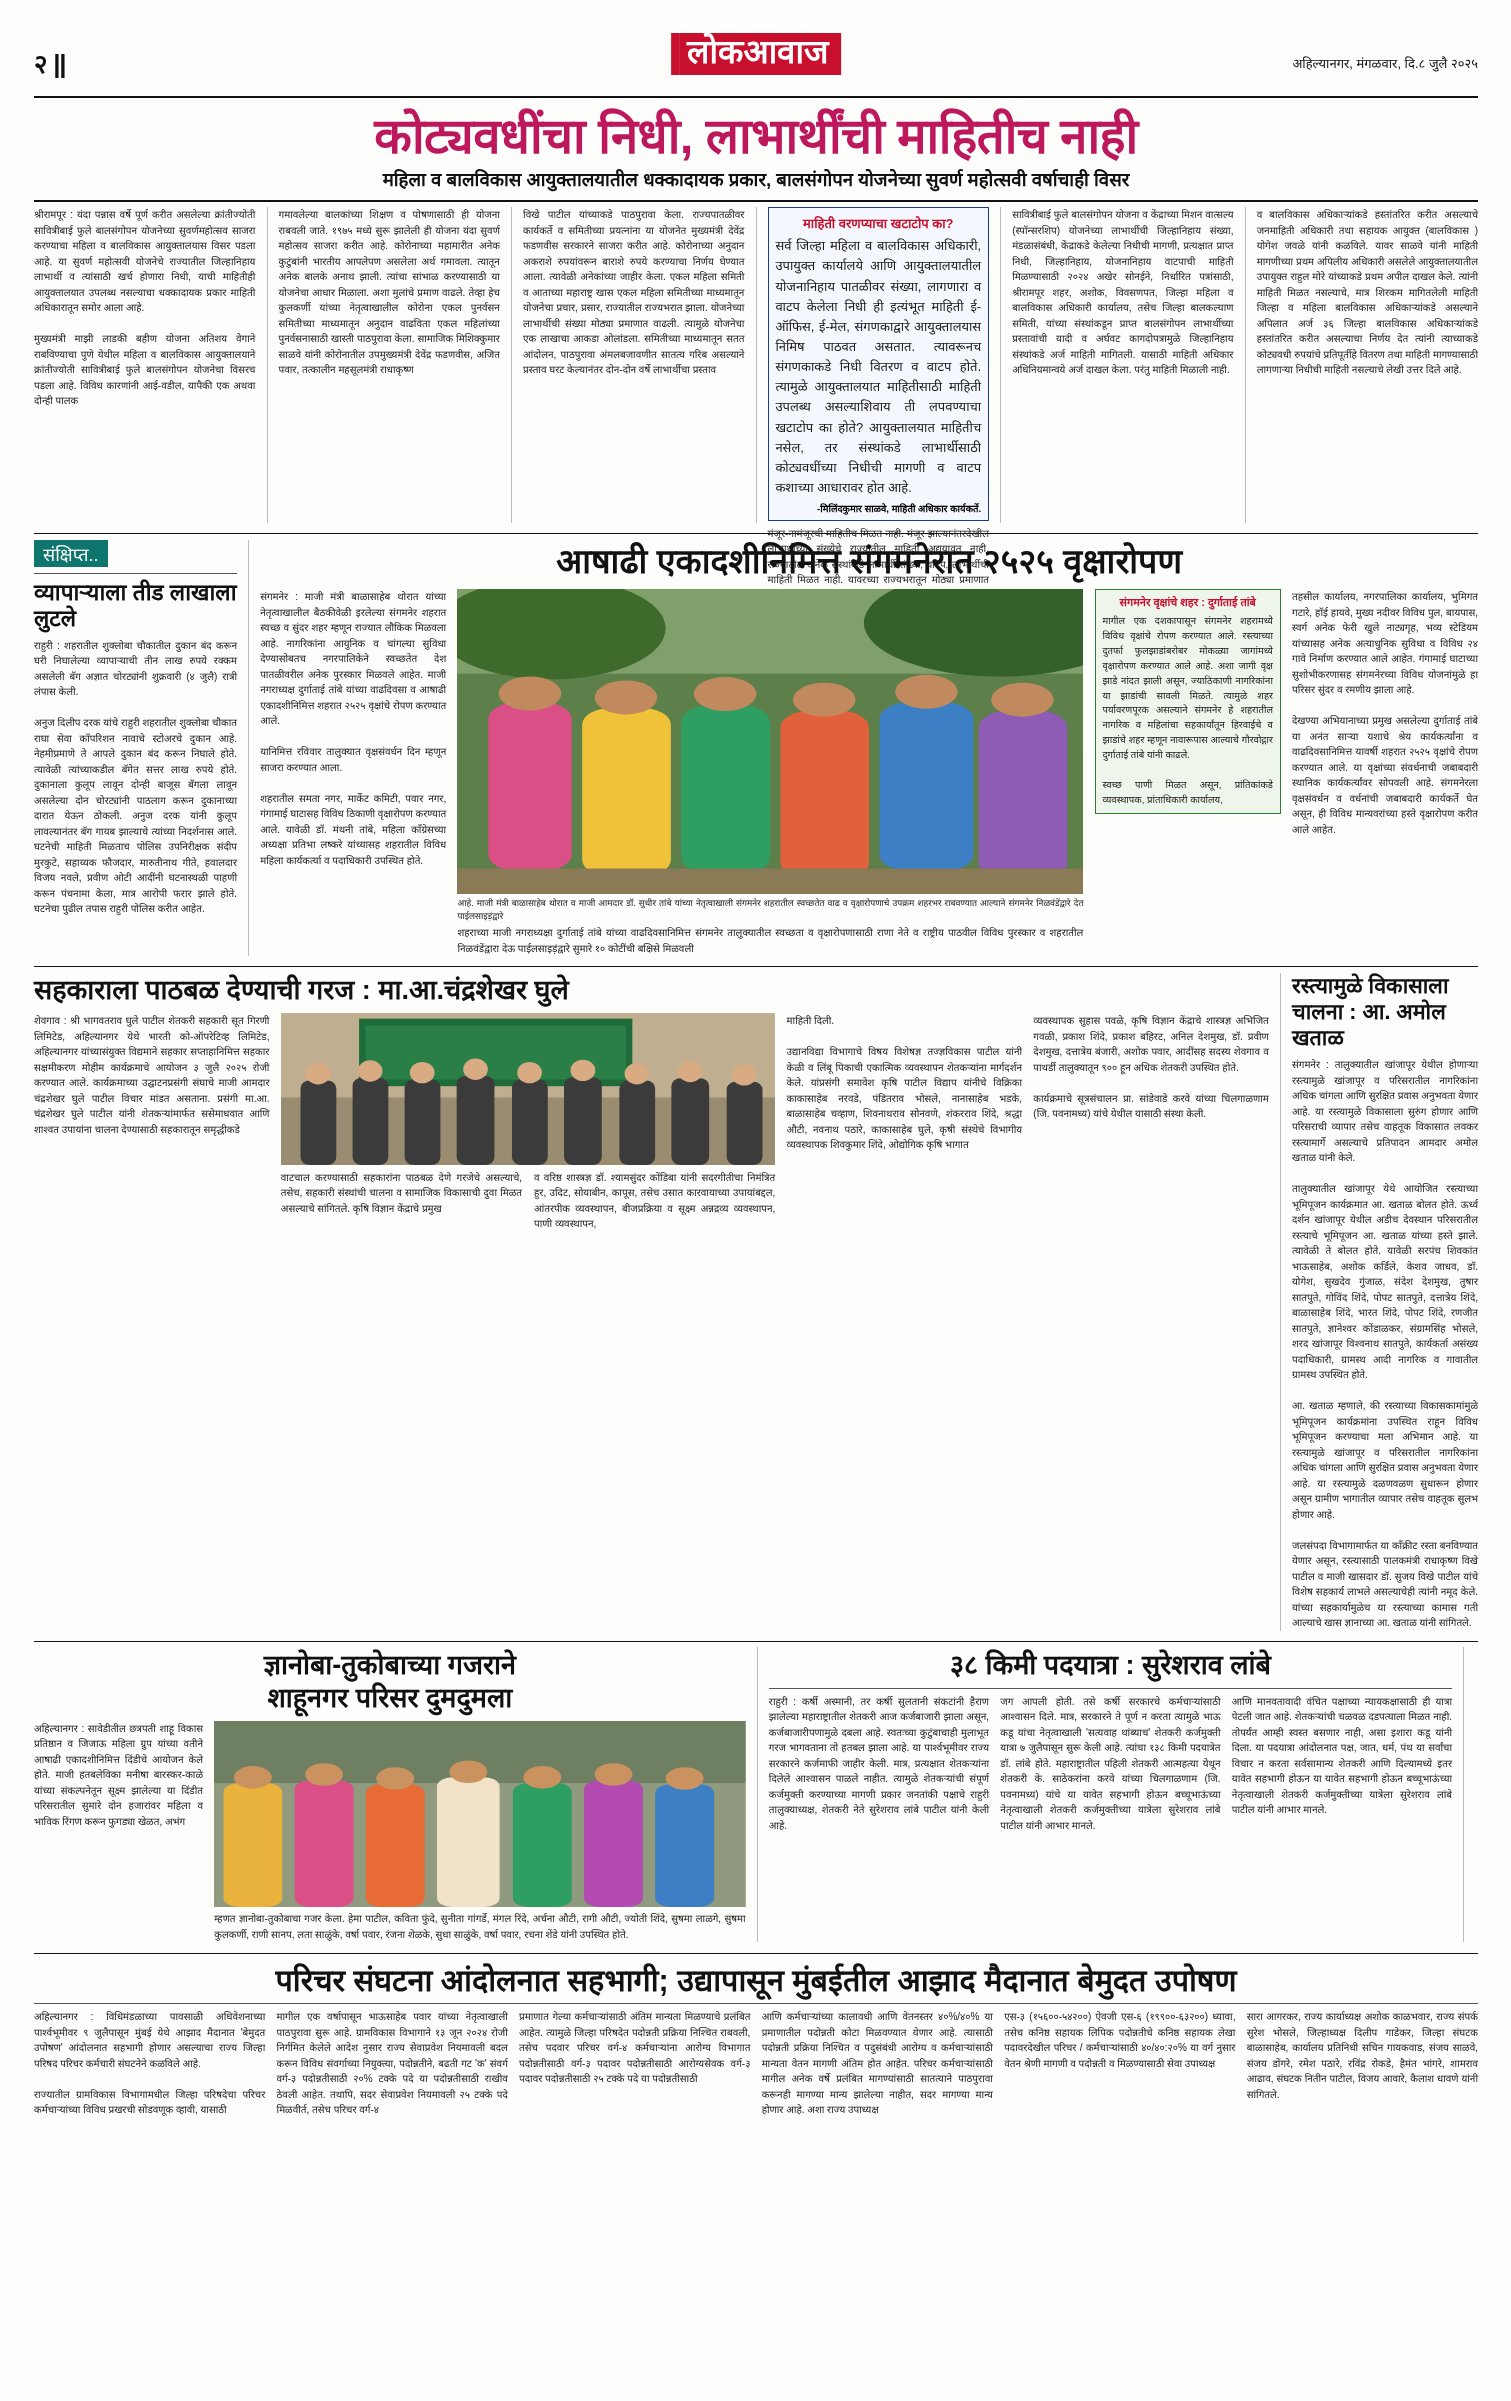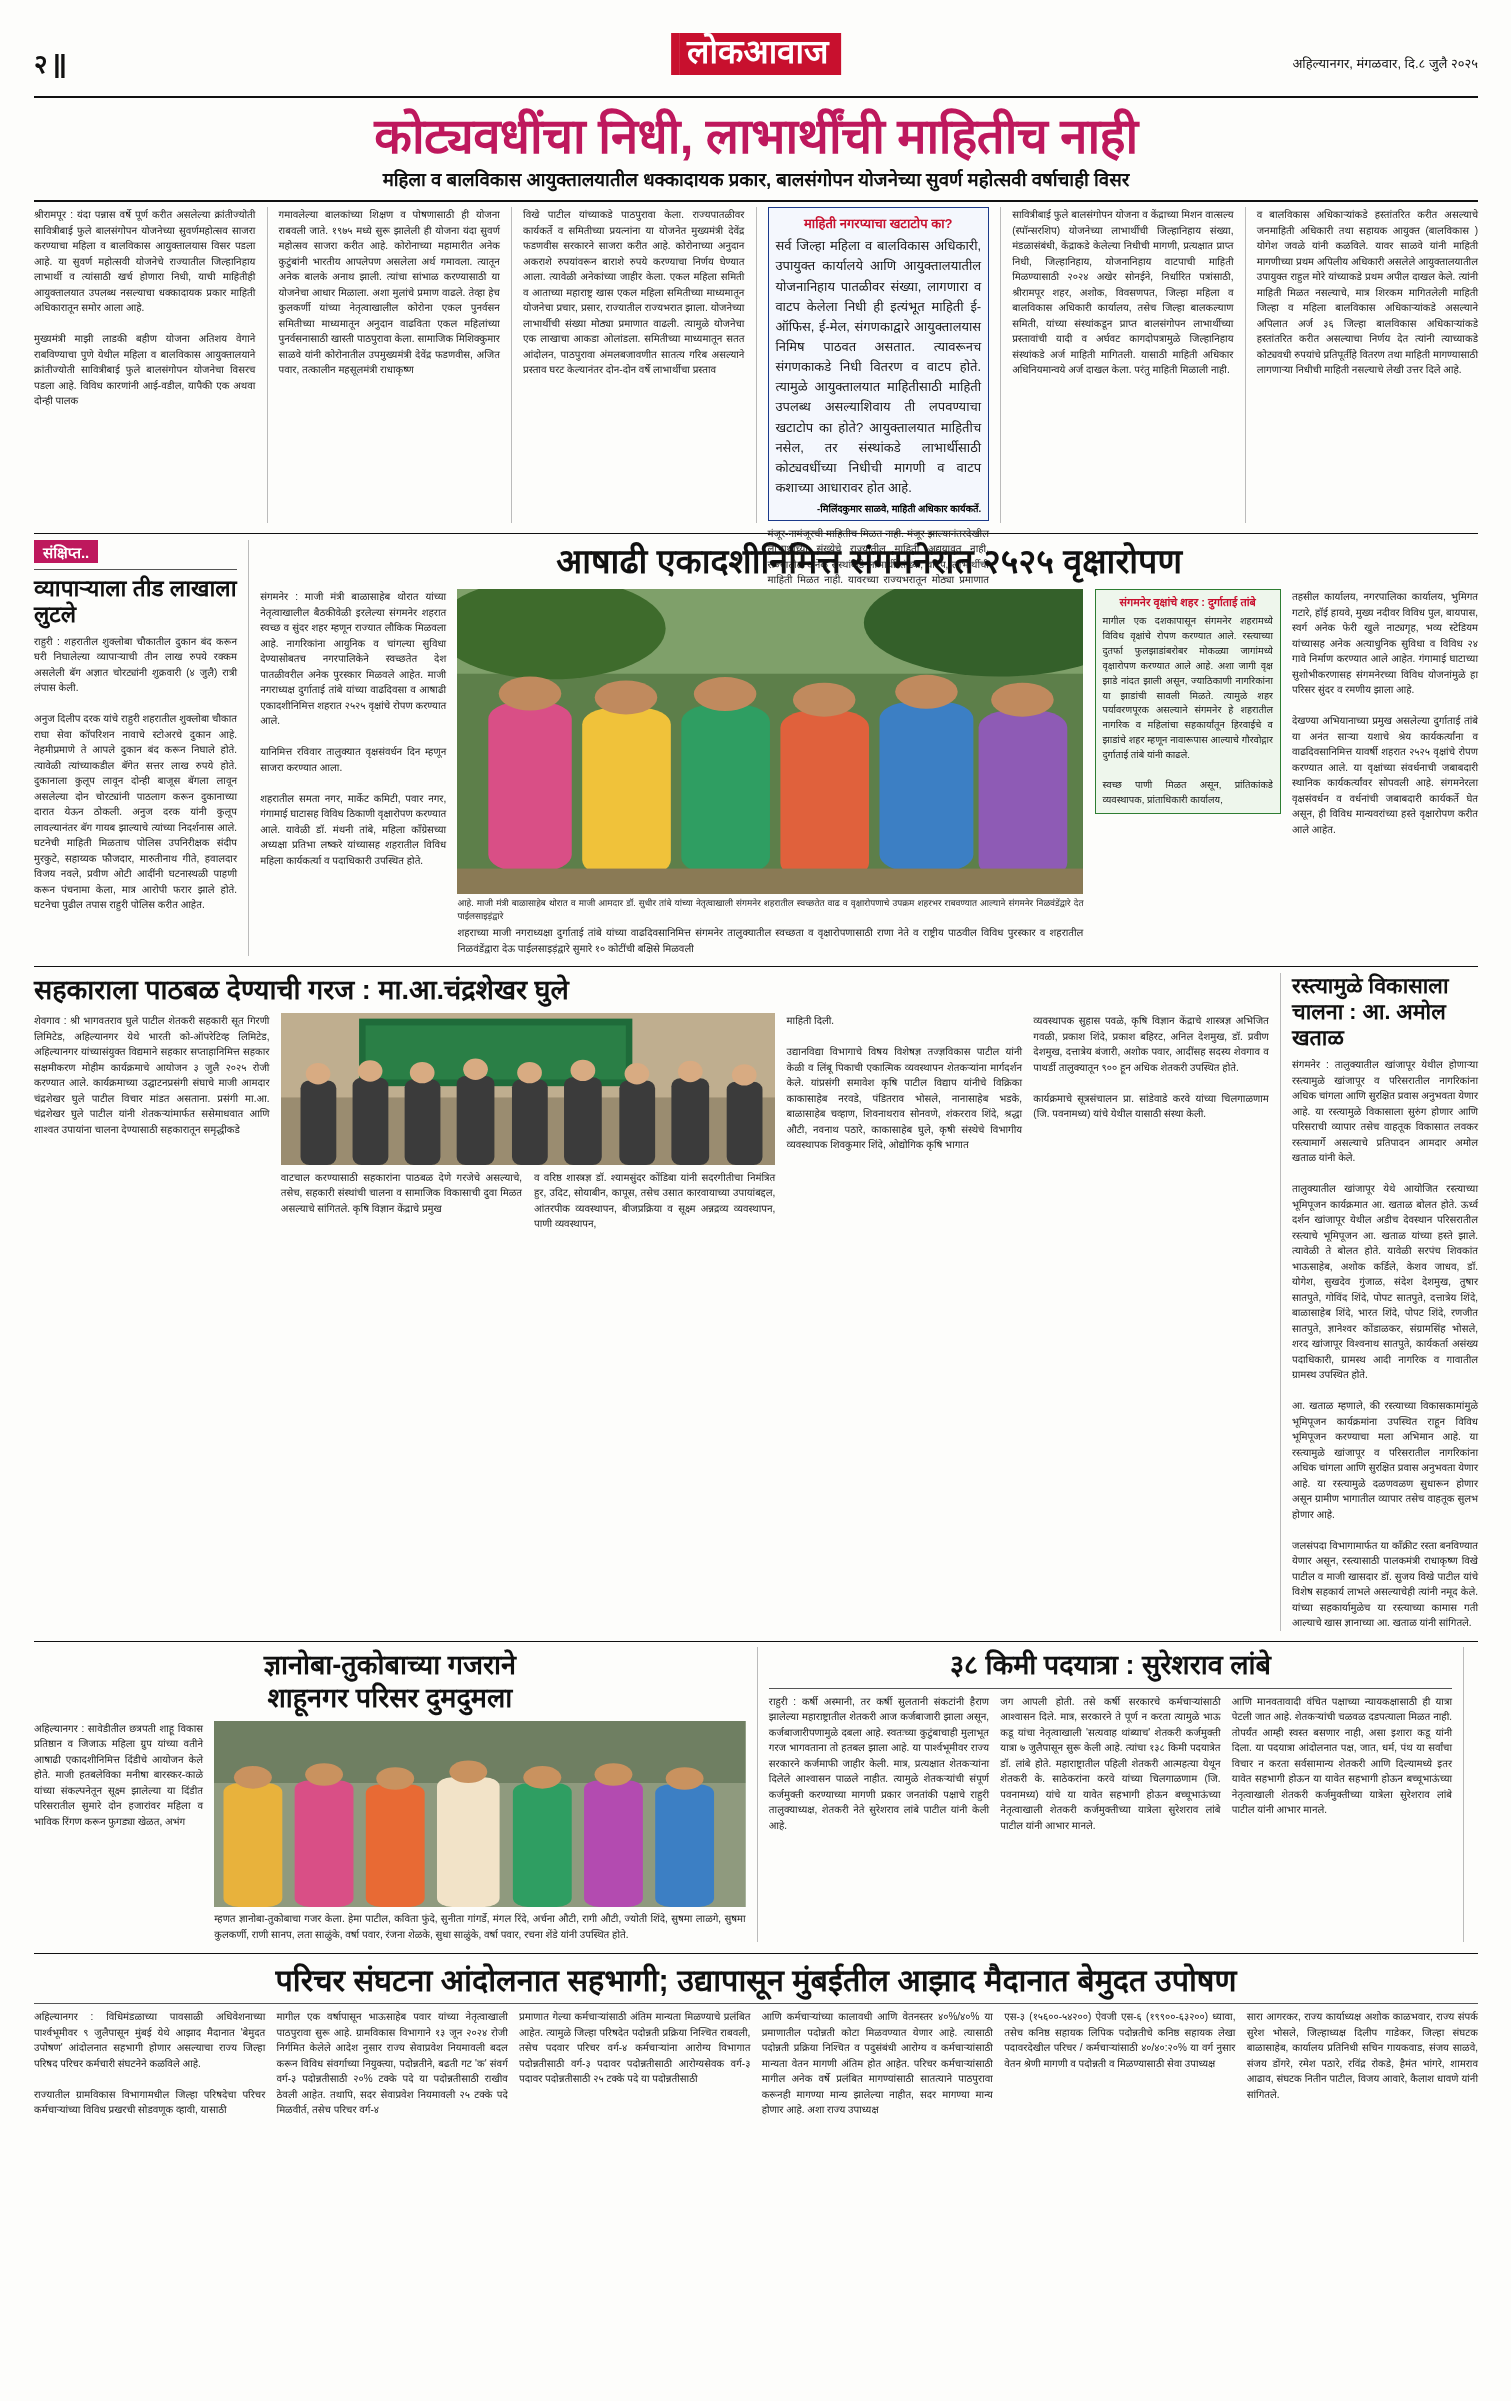--- a/index.html
+++ b/index.html
@@ -32,21 +32,21 @@
   .vline{width:0.6px;background:#bbb;}
 
   
   .box{border:1.1px solid #1b3a8a;padding:5.6px 6.8px;background:#f4f7fd;}
   .box-title{color:#c8102e;font-size:13px;font-weight:bold;text-align:center;margin-bottom:4.5px;}
   .box .bodytext{font-size:13px;}
   .box .credit{font-weight:bold;text-align:right;font-size:9.6px;margin-top:3.4px;}
 
   
   .sec{border-top:1.7px solid #111;margin-top:10.2px;padding-top:5.6px;}
-  .tag{display:inline-block;background:#be185d;color:#fff;font-size:15px;font-weight:bold;padding:1.7px 9px;}
+  .tag{display:inline-block;background:#0f766e;color:#fff;font-size:18px;font-weight:normal;padding:1.7px 9px;}
   .brief-head{font-size:22.6px;font-weight:bold;line-height:1.15;margin:6.8px 0 5.6px;color:#111;}
   .big-head{font-size:34px;font-weight:bold;color:#111;text-align:center;line-height:1.15;margin:2.3px 0 8px;}
   .mid-head{font-size:27px;font-weight:bold;color:#111;line-height:1.15;margin:2.3px 0 6.8px;}
   .sm-head{font-size:21.5px;font-weight:bold;color:#111;line-height:1.2;margin:1.1px 0 5.6px;}
   .center{text-align:center;}
 
   
   .photo{position:relative;overflow:hidden;background:#b9c4b0;}
   .cap{font-size:8.8px;line-height:1.4;color:#222;padding-top:2.8px;text-align:justify;}
 
@@ -83,21 +83,21 @@
       <div class="col bodytext" style="white-space:pre-line;">श्रीरामपूर : यंदा पन्नास वर्षे पूर्ण करीत असलेल्या क्रांतीज्योती सावित्रीबाई फुले बालसंगोपन योजनेच्या सुवर्णमहोत्सव साजरा करण्याचा महिला व बालविकास आयुक्तालयास विसर पडला आहे. या सुवर्ण महोत्सवी योजनेचे राज्यातील जिल्हानिहाय लाभार्थी व त्यांसाठी खर्च होणारा निधी, याची माहितीही आयुक्तालयात उपलब्ध नसल्याचा धक्कादायक प्रकार माहिती अधिकारातून समोर आला आहे.
 
 मुख्यमंत्री माझी लाडकी बहीण योजना अतिशय वेगाने राबविण्याचा पुणे येथील महिला व बालविकास आयुक्तालयाने क्रांतीज्योती सावित्रीबाई फुले बालसंगोपन योजनेचा विसरच पडला आहे. विविध कारणांनी आई-वडील, यापैकी एक अथवा दोन्ही पालक</div>
       <div class="vline"></div>
       <div class="col bodytext">गमावलेल्या बालकांच्या शिक्षण व पोषणासाठी ही योजना राबवली जाते. १९७५ मध्ये सुरू झालेली ही योजना यंदा सुवर्ण महोत्सव साजरा करीत आहे. कोरोनाच्या महामारीत अनेक कुटुंबांनी भारतीय आपलेपण असलेला अर्थ गमावला. त्यातून अनेक बालके अनाथ झाली. त्यांचा सांभाळ करण्यासाठी या योजनेचा आधार मिळाला. अशा मुलांचे प्रमाण वाढले. तेव्हा हेच कुलकर्णी यांच्या नेतृत्वाखालील कोरोना एकल पुनर्वसन समितीच्या माध्यमातून अनुदान वाढविता एकल महिलांच्या पुनर्वसनासाठी खास्ती पाठपुरावा केला. सामाजिक मिशिक्कुमार साळवे यांनी कोरोनातील उपमुख्यमंत्री देवेंद्र फडणवीस, अजित पवार, तत्कालीन महसूलमंत्री राधाकृष्ण</div>
       <div class="vline"></div>
       <div class="col bodytext">विखे पाटील यांच्याकडे पाठपुरावा केला. राज्यपातळीवर कार्यकर्ते व समितीच्या प्रयत्नांना या योजनेत मुख्यमंत्री देवेंद्र फडणवीस सरकारने साजरा करीत आहे. कोरोनाच्या अनुदान अकराशे रुपयांवरून बाराशे रुपये करण्याचा निर्णय घेण्यात आला. त्यावेळी अनेकांच्या जाहीर केला. एकल महिला समिती व आताच्या महाराष्ट्र खास एकल महिला समितीच्या माध्यमातून योजनेचा प्रचार, प्रसार, राज्यातील राज्यभरात झाला. योजनेच्या लाभार्थीची संख्या मोठ्या प्रमाणात वाढली. त्यामुळे योजनेचा एक लाखाचा आकडा ओलांडला. समितीच्या माध्यमातून सतत आंदोलन, पाठपुरावा अंमलबजावणीत सातत्य गरिब असल्याने प्रस्ताव घरट केल्यानंतर दोन-दोन वर्षे लाभार्थीचा प्रस्ताव</div>
       <div class="vline"></div>
       <div class="col">
         <div class="box">
-          <div class="box-title">माहिती नगरप्याचा खटाटोप का?</div>
+          <div class="box-title">माहिती वरणप्याचा खटाटोप का?</div>
           <div class="bodytext">सर्व जिल्हा महिला व बालविकास अधिकारी, उपायुक्त कार्यालये आणि आयुक्तालयातील योजनानिहाय पातळीवर संख्या, लागणारा व वाटप केलेला निधी ही इत्यंभूत माहिती ई-ऑफिस, ई-मेल, संगणकाद्वारे आयुक्तालयास निमिष पाठवत असतात. त्यावरूनच संगणकाकडे निधी वितरण व वाटप होते. त्यामुळे आयुक्तालयात माहितीसाठी माहिती उपलब्ध असल्याशिवाय ती लपवण्याचा खटाटोप का होते? आयुक्तालयात माहितीच नसेल, तर संस्थांकडे लाभार्थीसाठी कोट्यवधींच्या निधीची मागणी व वाटप कशाच्या आधारावर होत आहे.</div>
           <div class="credit">-मिलिंदकुमार साळवे, माहिती अधिकार कार्यकर्ते.</div>
         </div>
         <div class="bodytext" style="margin-top:4.5px;">मंजूर-नामंजूरची माहितीच मिळत नाही. मंजूर झाल्यानंतरदेखील लाभार्थीच्या संख्येचे राज्यातील माहिती अद्ययावत नाही. राज्यातील अनेक संस्थांकडे लाभार्थी संख्या, वाटप, लाभार्थीची माहिती मिळत नाही. यावरच्या राज्यभरातून मोठ्या प्रमाणात तक्रारी आल्याचे महाराष्ट्र खास एकल महिला समितीचे राज्य समन्वयक व कोरोना एकल</div>
       </div>
       <div class="vline"></div>
       <div class="col bodytext">सावित्रीबाई फुले बालसंगोपन योजना व केंद्राच्या मिशन वात्सल्य (स्पॉन्सरशिप) योजनेच्या लाभार्थीची जिल्हानिहाय संख्या, मंडळासंबंधी, केंद्राकडे केलेल्या निधीची मागणी, प्रत्यक्षात प्राप्त निधी, जिल्हानिहाय, योजनानिहाय वाटपाची माहिती मिळण्यासाठी २०२४ अखेर सोनईने, निर्धारित पत्रांसाठी, श्रीरामपूर शहर, अशोक, विवसणपत, जिल्हा महिला व बालविकास अधिकारी कार्यालय, तसेच जिल्हा बालकल्याण समिती, यांच्या संस्थांकडून प्राप्त बालसंगोपन लाभार्थीच्या प्रस्तावांची यादी व अर्घवट कागदोपत्रामुळे जिल्हानिहाय संस्थांकडे अर्ज माहिती मागितली. यासाठी माहिती अधिकार अधिनियमान्वये अर्ज दाखल केला. परंतु माहिती मिळाली नाही.</div>
       <div class="vline"></div>
       <div class="col bodytext">व बालविकास अधिकाऱ्यांकडे हस्तांतरित करीत असल्याचे जनमाहिती अधिकारी तथा सहायक आयुक्त (बालविकास ) योगेश जवळे यांनी कळविले. यावर साळवे यांनी माहिती मागणीच्या प्रथम अपिलीय अधिकारी असलेले आयुक्तालयातील उपायुक्त राहुल मोरे यांच्याकडे प्रथम अपील दाखल केले. त्यांनी माहिती मिळत नसल्याचे, मात्र शिरकम मागितलेली माहिती जिल्हा व महिला बालविकास अधिकाऱ्यांकडे असल्याने अपिलात अर्ज ३६ जिल्हा बालविकास अधिकाऱ्यांकडे हस्तांतरित करीत असल्याचा निर्णय देत त्यांनी त्याच्याकडे कोट्यवधी रुपयांचे प्रतिपूर्तीहे वितरण तथा माहिती मागण्यासाठी लागणाऱ्या निधीची माहिती नसल्याचे लेखी उत्तर दिले आहे.</div>
     </div>

